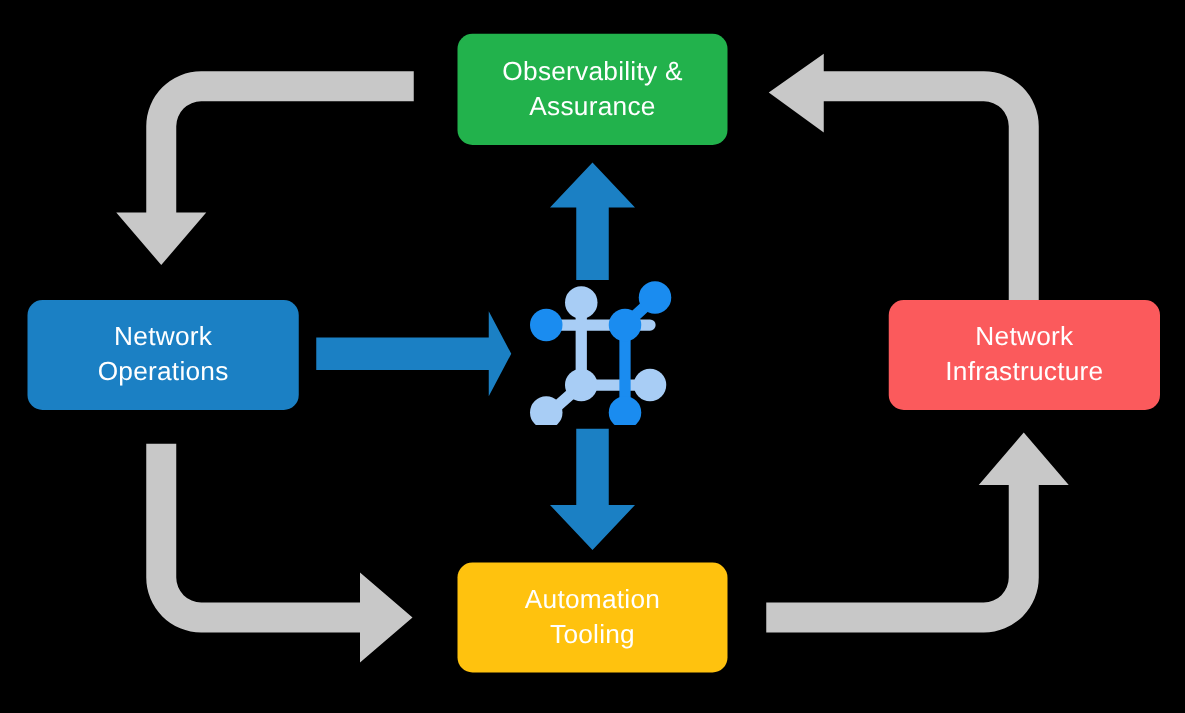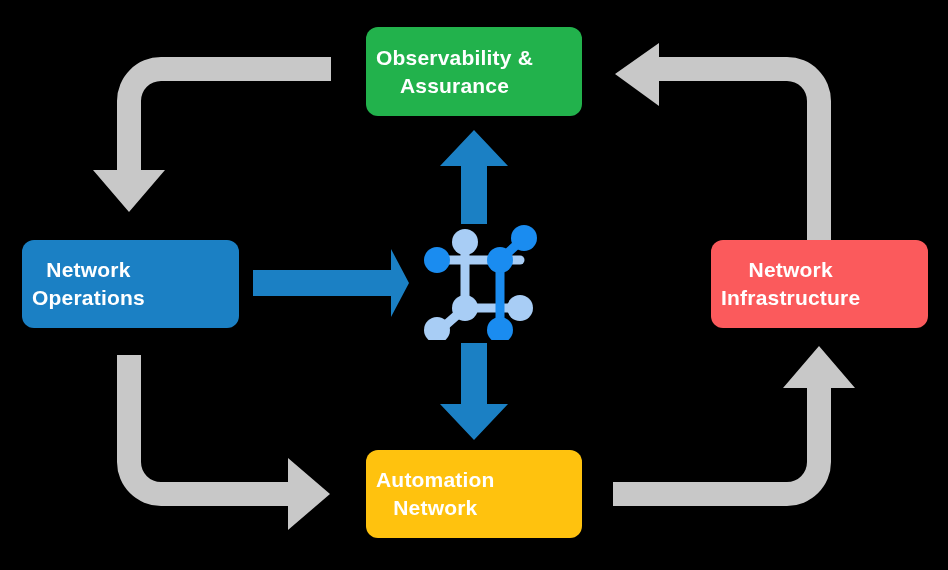--- a/index.html
+++ b/index.html
@@ -1,18 +1,18 @@
 <!DOCTYPE html>
 <html><head>
 <meta charset="utf-8">
 <style>
   html,body{margin:0;padding:0;background:#000;}
   body{width:948px;height:570px;overflow:hidden;font-family:"Liberation Sans",sans-serif;}
   #stage{position:relative;width:948px;height:570px;background:#000000;}
-  .node{position:absolute;border-radius:12px;display:flex;align-items:center;text-align:center;color:#ffffff;font-size:21px;line-height:1.32;font-weight:700;letter-spacing:.2px;padding:4px 10px;box-sizing:border-box;}
+  .node{position:absolute;border-radius:12px;display:flex;align-items:center;justify-content:center;text-align:center;color:#ffffff;font-size:21px;line-height:1.32;font-weight:400;letter-spacing:.2px;padding:4px 10px;box-sizing:border-box;}
   .node span{display:block;white-space:pre-line;}
   #node-observability{left:366px;top:27px;width:216px;height:89px;background:#22b24c;}
   #node-operations{left:22px;top:240px;width:217px;height:88px;background:#1b80c4;}
   #node-infrastructure{left:711px;top:240px;width:217px;height:88px;background:#fb5a5c;}
   #node-automation{left:366px;top:450px;width:216px;height:88px;background:#ffc20e;}
   .svg-layer{position:absolute;left:0;top:0;width:948px;height:570px;}
   .center-icon{position:absolute;left:420px;top:220px;width:120px;height:120px;}
 </style>
 </head>
 <body>
@@ -72,16 +72,16 @@
   <div class="node" id="node-operations">
     <span>Network
 Operations</span>
   </div>
   <div class="node" id="node-infrastructure">
     <span>Network
 Infrastructure</span>
   </div>
   <div class="node" id="node-automation">
     <span>Automation
-Network</span>
+Tooling</span>
   </div>
 
 </div>
 
 </body></html>

